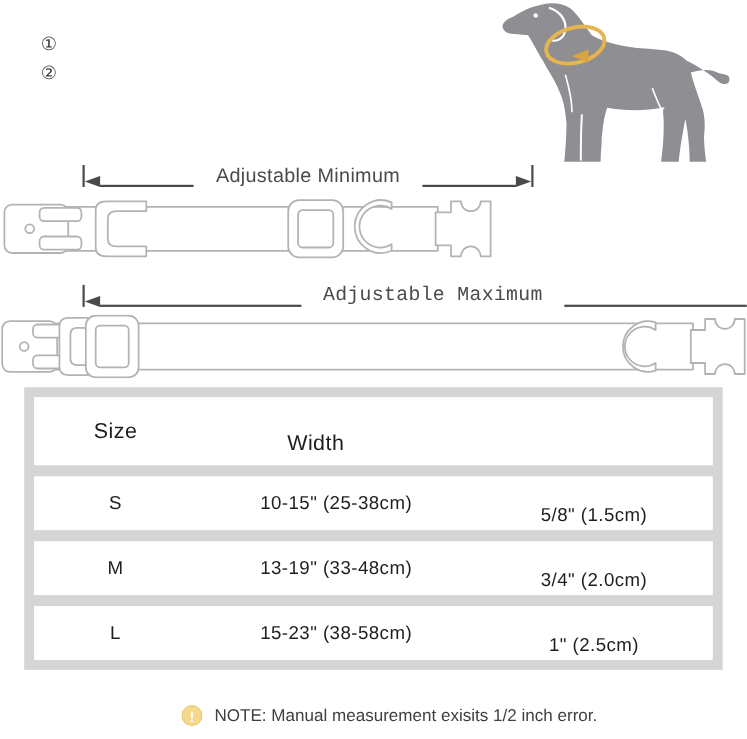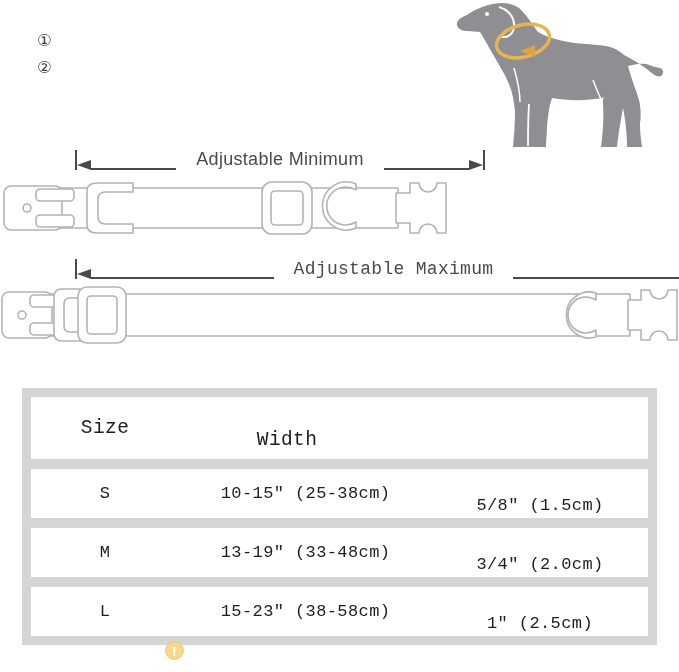--- a/index.html
+++ b/index.html
@@ -17,22 +17,22 @@
   .tick{width:0;height:20px;border-left:2px solid #4a4a4a;}
   .ah{width:0;height:0;border-top:5px solid transparent;border-bottom:5px solid transparent;}
   .ah-left{border-right:14px solid #4a4a4a;}
   .ah-right{border-left:14px solid #4a4a4a;}
   .aline{flex:1;height:0;border-top:2px solid #4a4a4a;}
   .alabel{padding:0 20px;font-size:18px;white-space:nowrap;letter-spacing:.3px;}
   
   .collar{position:absolute;left:0;}
   
   .size-table{
-    position:absolute;left:22px;top:388px;width:635px;height:257px;
-    background:#d5d5d5;box-sizing:border-box;padding:9px;font-family:Liberation Mono, monospace;
+    position:absolute;left:22px;top:352px;width:635px;height:257px;
+    background:#d5d5d5;box-sizing:border-box;padding:9px;
   }
   .t-row{background:#ffffff;display:flex;align-items:center;margin-bottom:10px;color:#1e1e1e;}
   .t-row:last-child{margin-bottom:0;}
   .t-header{height:62px;font-size:19.5px;}
   .t-data{height:49px;font-size:17px;}
   .t-cell{text-align:center;letter-spacing:.4px;}
   .c1{width:24%;}
   .c2{width:41%;}
   .c3{width:35%;margin-top:23px;}
   
@@ -146,15 +146,16 @@
     </div>
     <div class="t-row t-data">
       <div class="t-cell c1">L</div>
       <div class="t-cell c2">15-23" (38-58cm)</div>
       <div class="t-cell c3">1" (2.5cm)</div>
     </div>
   </div>
 
   <div class="note">
     <div class="note-icon">!</div>
+    <span>NOTE: Manual measurement exisits 1/2 inch error.</span>
   </div>
 
 </div>
 
 </body></html>

